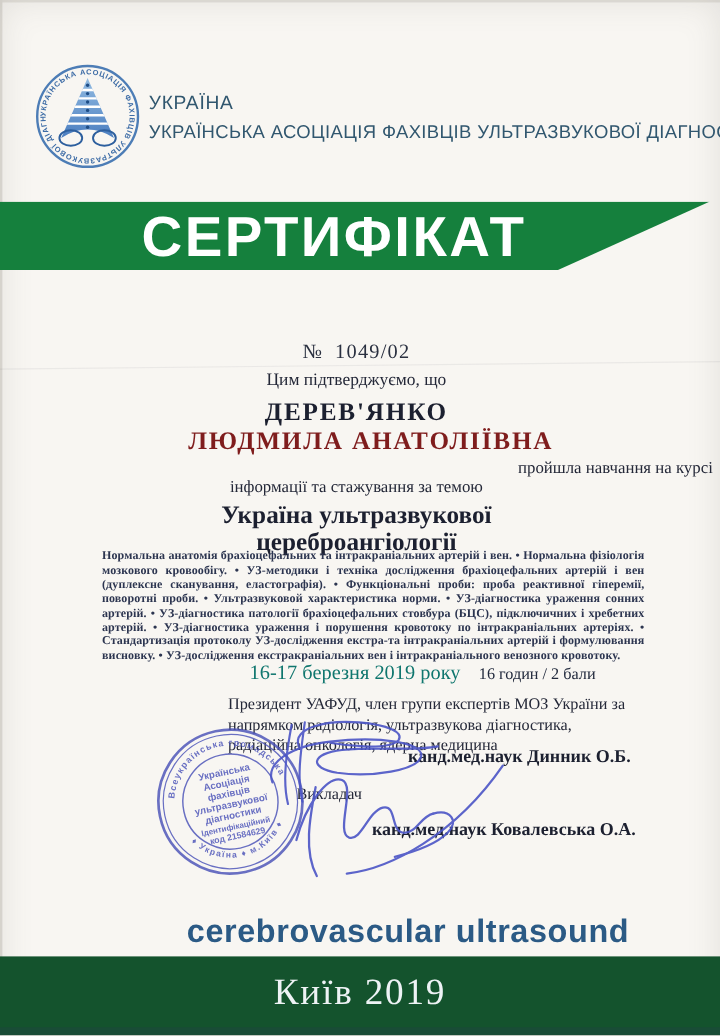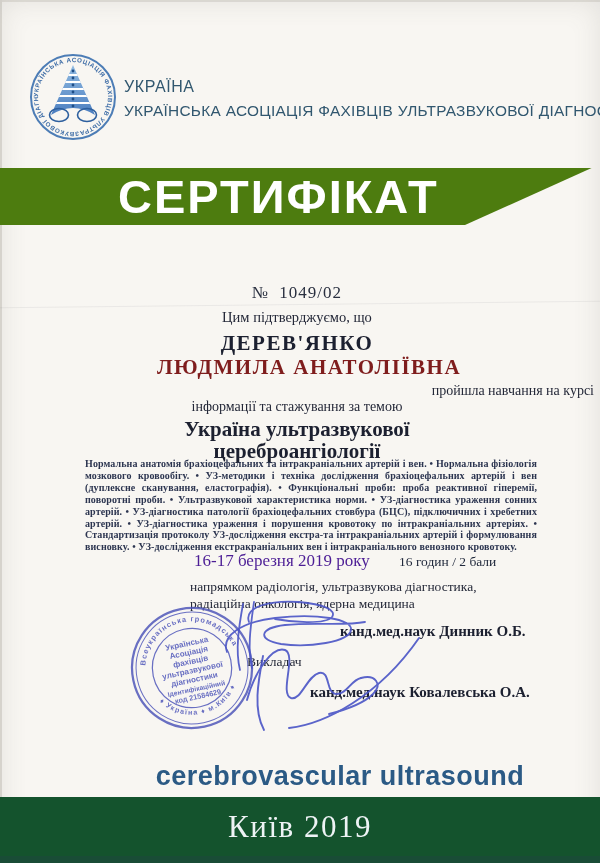--- a/index.html
+++ b/index.html
@@ -11,21 +11,21 @@
   }
   
   .header{position:absolute;left:0;top:0;width:100%;height:168px;}
   .seal{position:absolute;left:28px;top:52px;width:90px;height:90px;}
   .header-text{position:absolute;left:124px;top:78px;font-family:"Liberation Sans",sans-serif;color:#31576f;}
   .country{font-size:16px;letter-spacing:.6px;margin-bottom:6px;}
   .association{font-size:15.4px;letter-spacing:.3px;white-space:nowrap;}
   
   .banner{
     position:absolute;left:0;top:168px;width:600px;height:57px;
-    background:#4d7c0f;
+    background:#15803d;
     clip-path:polygon(0 0,98.6% 0,77.5% 100%,0 100%);
   }
   .banner-title{
     position:absolute;left:118px;top:2px;
     font-family:"Liberation Sans",sans-serif;font-weight:bold;
     font-size:47px;line-height:53px;color:#ffffff;letter-spacing:2px;
   }
   
   .cline{position:absolute;left:0;width:594px;text-align:center;}
   .num-row{top:283px;font-size:17px;letter-spacing:1px;color:#2a3040;}
@@ -36,21 +36,21 @@
   .intro1{top:383px;font-size:14px;text-align:right;}
   .intro2{top:399px;font-size:14px;}
   .course1{top:417px;font-size:21px;font-weight:bold;color:#1c2030;}
   .course2{top:439px;font-size:21px;font-weight:bold;color:#1c2030;}
   .syllabus{
     position:absolute;left:85px;top:458px;width:452px;
     font-size:10px;line-height:11.9px;font-weight:bold;
     text-align:justify;color:#2c3550;letter-spacing:.1px;
   }
   .date-row{position:absolute;left:0;top:551px;width:600px;height:22px;}
-  .course-date{position:absolute;left:194px;top:0;font-size:17px;color:#4c1d95;font-family:Liberation Serif, serif;}
+  .course-date{position:absolute;left:208px;top:0;font-size:17px;color:#0f766e;font-family:Liberation Serif, serif;}
   .credits{position:absolute;left:399px;top:3px;font-size:13.5px;color:#21293c;}
   
   .president{position:absolute;left:190px;top:578px;width:340px;font-size:13.5px;line-height:17px;color:#242838;}
   .name-line{position:absolute;font-size:15px;font-weight:bold;color:#1c2030;white-space:nowrap;}
   .dynnyk{left:340px;top:623px;}
   .kovalevska{left:310px;top:684px;}
   .lecturer{position:absolute;left:247px;top:654px;font-size:13.5px;color:#242838;z-index:2;}
   .stamp{position:absolute;left:128px;top:604px;width:128px;height:128px;z-index:3;opacity:.82;}
   .sig{position:absolute;z-index:4;}
   .sig1{left:213px;top:592px;width:165px;height:80px;}
@@ -136,20 +136,21 @@
   <div class="cline course2">цереброангіології</div>
 
   <div class="syllabus">Нормальна анатомія брахіоцефальних та інтракраніальних артерій і вен. • Нормальна фізіологія мозкового кровообігу. • УЗ-методики і техніка дослідження брахіоцефальних артерій і вен (дуплексне сканування, еластографія). • Функціональні проби: проба реактивної гіперемії, поворотні проби. • Ультразвуковой характеристика норми. • УЗ-діагностика ураження сонних артерій. • УЗ-діагностика патології брахіоцефальних стовбура (БЦС), підключичних і хребетних артерій. • УЗ-діагностика ураження і порушення кровотоку по інтракраніальних артеріях. • Стандартизація протоколу УЗ-дослідження екстра-та інтракраніальних артерій і формулювання висновку. • УЗ-дослідження екстракраніальних вен і інтракраніального венозного кровотоку.</div>
 
   <div class="date-row">
     <span class="course-date">16-17 березня 2019 року</span>
     <span class="credits">16 годин / 2 бали</span>
   </div>
 
   <div class="president">
+    <div>Президент УАФУД, член групи експертів МОЗ України за</div>
     <div>напрямком радіологія, ультразвукова діагностика,</div>
     <div>радіаційна онкологія, ядерна медицина</div>
   </div>
 
   <div class="name-line dynnyk">канд.мед.наук Динник О.Б.</div>
   <div class="lecturer">Викладач</div>
   <div class="name-line kovalevska">канд.мед.наук Ковалевська О.А.</div>
 
   <svg class="stamp" viewBox="0 0 126 126">
     <g transform="rotate(-12 63 63)" fill="none" stroke="#4a52b8">

